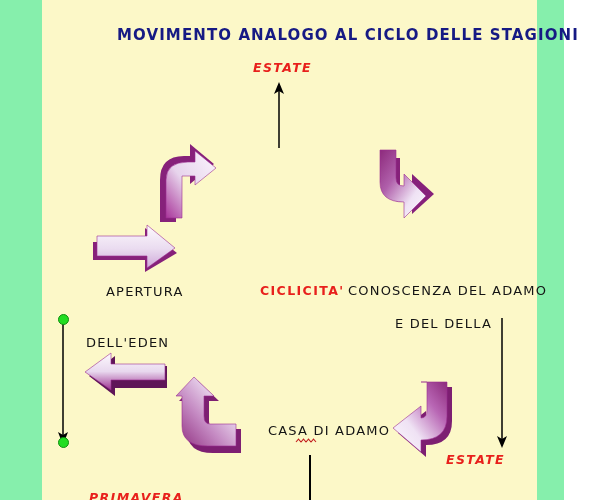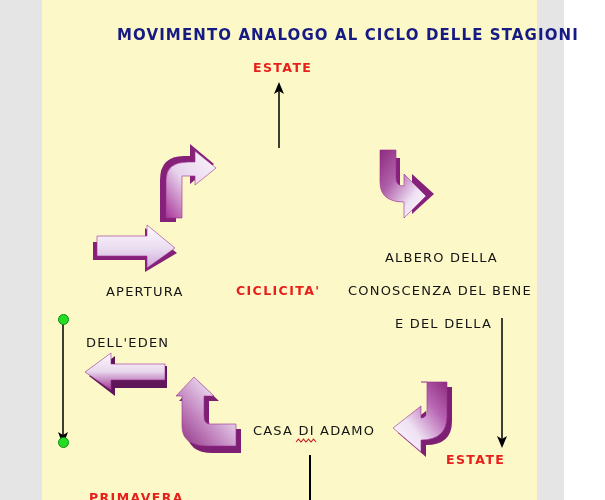--- a/index.html
+++ b/index.html
@@ -1,24 +1,24 @@
 <!DOCTYPE html>
 <html><head>
 <meta charset="utf-8">
 <style>
   html,body{margin:0;padding:0;background:#ffffff;}
   body{width:605px;height:500px;overflow:hidden;font-family:"DejaVu Sans",sans-serif;}
-  #stage{position:relative;width:564px;height:500px;background:#e5e5e5;}
+  #stage{position:relative;width:564px;height:500px;background:#86efac;}
   #canvas{position:absolute;left:42px;top:0;width:495px;height:500px;background:#fcf8c8;}
   .lbl{position:absolute;white-space:nowrap;font-family:"DejaVu Sans",sans-serif;
        letter-spacing:1px;line-height:1;}
   .title{color:#161a84;font-size:15px;font-weight:bold;letter-spacing:1.1px;}
-  .season{color:#e8201c;font-size:12.5px;font-weight:bold;letter-spacing:1.4px;}
+  .season{color:#e8201c;font-size:12.5px;font-weight:bold;letter-spacing:1.4px;font-style:italic;}
   .node{color:#141414;font-size:13px;letter-spacing:1.2px;}
-  .center{color:#e8201c;font-size:12.5px;font-weight:bold;letter-spacing:1.4px;}
+  .center{color:#e8201c;font-size:12.5px;font-weight:bold;letter-spacing:1.4px;margin-left:24px;}
   .line{position:absolute;background:#000000;}
   .vline{width:1.6px;}
   .dot{position:absolute;width:9px;height:9px;border-radius:50%;
        background:#22dd22;border:1px solid #0e8f0e;}
   .arrow{position:absolute;}
   svg{display:block;overflow:visible;}
   .squig{position:absolute;height:5px;}
 </style>
 </head>
 <body>
@@ -30,25 +30,24 @@
 
   <div class="lbl season" style="left:253px;top:62px;">ESTATE</div>
 
   <div class="lbl season" style="left:446px;top:454px;">ESTATE</div>
 
   <div class="lbl season" style="left:89px;top:456px;margin-top:36px;">PRIMAVERA</div>
 
   <div class="lbl center" style="left:236px;top:285px;">CICLICITA'</div>
 
 
-  <div class="lbl node" style="left:385px;top:251px;">ALBERO DELLA</div>
-  <div class="lbl node" style="left:348px;top:284px;">CONOSCENZA DEL BENE</div>
+  <div class="lbl node" style="left:348px;top:284px;">CONOSCENZA DEL ADAMO</div>
   <div class="lbl node" style="left:395px;top:317px;">E DEL DELLA</div>
 
-  <div class="lbl node" style="left:253px;top:424px;">CASA DI ADAMO</div>
+  <div class="lbl node" style="left:268px;top:424px;">CASA DI ADAMO</div>
 
   <div class="lbl node" style="left:86px;top:285px;margin-left:20px;">APERTURA</div>
   <div class="lbl node" style="left:86px;top:336px;">DELL'EDEN</div>
 
   <svg class="squig" style="left:296px;top:438px;width:22px;height:6px;" viewBox="0 0 22 6" preserveAspectRatio="none">
     <path d="M0 4 L2.5 1.2 L5 4 L7.5 1.2 L10 4 L12.5 1.2 L15 4 L17.5 1.2 L20 4" fill="none" stroke="#c32020" stroke-width="1.1"></path>
   </svg>
 
   <svg class="arrow" style="left:268px;top:82px;width:22px;height:66px;" viewBox="0 0 22 66">
     <line x1="11" y1="66" x2="11" y2="6" stroke="#000" stroke-width="1.5"></line>

